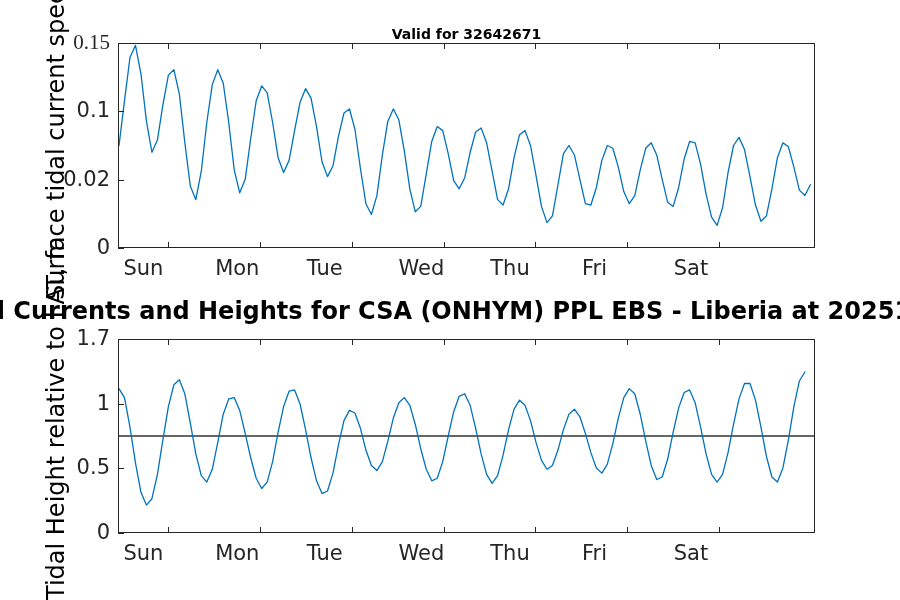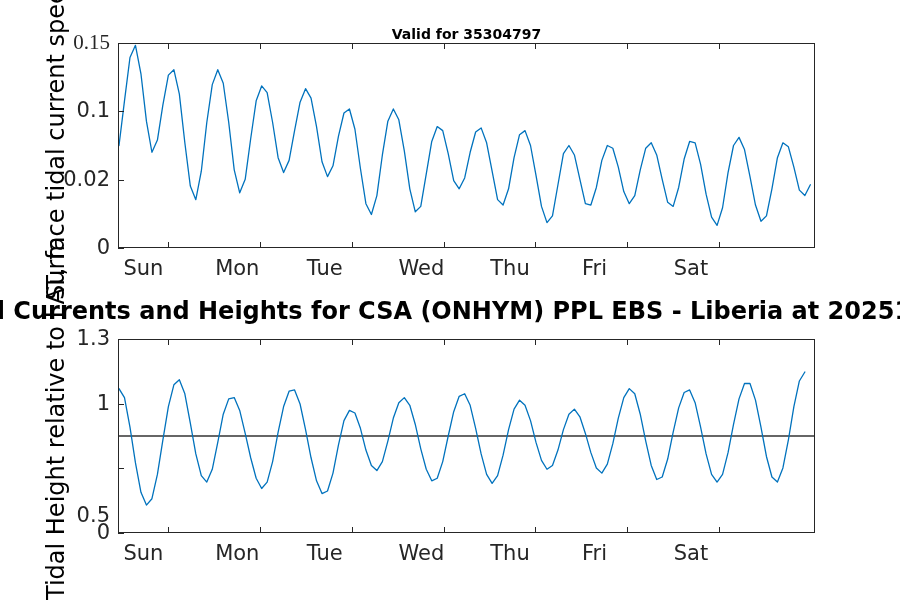--- a/index.html
+++ b/index.html
@@ -59,21 +59,21 @@
   #ylabel-bottom{
     left:44px;top:600px;
     transform:rotate(-90deg);
   }
 </style>
 </head>
 <body>
 
 <div class="fig">
 
-  <div id="subplot-title">Valid for 35304797</div>
+  <div id="subplot-title">Valid for 32642671</div>
 
   <div class="ylabel" id="ylabel-top">Surface tidal current speed, kn</div>
 
   <div class="axes" id="axes-top">
     <svg id="svg-top" viewBox="0 0 697 205" preserveAspectRatio="none">
       <polyline id="line-top" fill="none" stroke="#0072BD" stroke-width="1.3" stroke-linejoin="round" stroke-linecap="round" points="0.00,102.50 5.50,57.40 11.01,13.67 16.51,1.37 22.01,30.07 27.51,77.90 33.02,109.33 38.52,97.03 44.02,61.50 49.52,31.43 55.03,25.97 60.53,50.57 66.03,99.77 71.53,143.50 77.04,157.17 82.54,128.47 88.04,79.27 93.54,41.00 99.05,25.97 104.55,39.63 110.05,79.27 115.56,127.10 121.06,150.33 126.56,136.67 132.06,95.67 137.57,57.40 143.07,42.37 148.57,49.20 154.07,79.27 159.58,114.80 165.08,129.83 170.58,117.53 176.08,87.47 181.59,58.77 187.09,45.10 192.59,54.67 198.09,83.37 203.60,118.90 209.10,133.93 214.60,123.00 220.11,92.93 225.61,69.70 231.11,65.60 236.61,86.10 242.12,125.73 247.62,161.27 253.12,172.20 258.62,153.07 264.13,112.07 269.63,77.90 275.13,65.60 280.63,76.53 286.14,107.97 291.64,146.23 297.14,169.47 302.64,164.00 308.15,131.20 313.65,98.40 319.15,83.37 324.66,87.47 330.16,110.70 335.66,138.03 341.16,146.23 346.67,135.30 352.17,109.33 357.67,88.83 363.17,84.73 368.68,99.77 374.18,128.47 379.68,157.17 385.18,162.63 390.69,146.23 396.19,114.80 401.69,91.57 407.19,87.47 412.70,102.50 418.20,132.57 423.70,164.00 429.21,180.40 434.71,173.57 440.21,142.13 445.71,110.70 451.22,102.50 456.72,112.07 462.22,136.67 467.72,161.27 473.23,162.63 478.73,144.87 484.23,117.53 489.73,102.50 495.24,105.23 500.74,124.37 506.24,148.97 511.74,161.27 517.25,153.07 522.75,127.10 528.25,105.23 533.76,99.77 539.26,112.07 544.76,136.67 550.26,159.90 555.77,164.00 561.27,144.87 566.77,116.17 572.27,98.40 577.78,99.77 583.28,121.63 588.78,151.70 594.28,174.93 599.79,183.13 605.29,165.37 610.79,129.83 616.29,102.50 621.80,94.30 627.30,106.60 632.80,133.93 638.31,162.63 643.81,179.03 649.31,173.57 654.81,146.23 660.32,114.80 665.82,99.77 671.32,103.87 676.82,124.37 682.33,147.60 687.83,153.07 693.33,142.13 697.00,NaN"></polyline>
     </svg>
   </div>
 
   <div id="main-title">Tidal Currents and Heights for CSA (ONHYM) PPL EBS  - Liberia at 20251011</div>
@@ -113,25 +113,25 @@
       <div class="xtick" style="left: 490.283px; top: 258px; width: 90px;">Thu</div>
       <div class="tickmark tk-x" style="left: 626.993px; top: 242px;"></div>
       <div class="tickmark tk-x" style="left: 626.993px; top: 43px;"></div>
       <div class="xtick" style="left: 581.993px; top: 258px; width: 90px;">Fri</div>
       <div class="tickmark tk-x" style="left: 718.704px; top: 242px;"></div>
       <div class="tickmark tk-x" style="left: 718.704px; top: 43px;"></div>
       <div class="xtick" style="left: 673.704px; top: 258px; width: 90px;">Sat</div>
       <div class="tickmark tk-y" style="left: 118px; top: 533px;"></div>
       <div class="ytick" style="left: 0px; top: 522px; width: 110px;">0</div>
       <div class="tickmark tk-y" style="left: 118px; top: 468.333px;"></div>
-      <div class="ytick" style="left: 0px; top: 457.333px; width: 110px; margin-top: 48px;">0.5</div>
+      <div class="ytick" style="left: 0px; top: 457.333px; width: 110px;">0.5</div>
       <div class="tickmark tk-y" style="left: 118px; top: 403.667px;"></div>
       <div class="ytick" style="left: 0px; top: 392.667px; width: 110px;">1</div>
       <div class="tickmark tk-y" style="left: 118px; top: 339px;"></div>
-      <div class="ytick" style="left: 0px; top: 328px; width: 110px;">1.3</div>
+      <div class="ytick" style="left: 0px; top: 328px; width: 110px;">1.7</div>
       <div class="tickmark tk-x" style="left: 168.441px; top: 527px;"></div>
       <div class="tickmark tk-x" style="left: 168.441px; top: 339px;"></div>
       <div class="xtick" style="left: 123.441px; top: 543px; width: 90px;">Sun</div>
       <div class="tickmark tk-x" style="left: 260.151px; top: 527px;"></div>
       <div class="tickmark tk-x" style="left: 260.151px; top: 339px;"></div>
       <div class="xtick" style="left: 215.151px; top: 543px; width: 90px;">Mon</div>
       <div class="tickmark tk-x" style="left: 351.862px; top: 527px;"></div>
       <div class="tickmark tk-x" style="left: 351.862px; top: 339px;"></div>
       <div class="xtick" style="left: 306.862px; top: 543px; width: 90px;">Tue</div>
       <div class="tickmark tk-x" style="left: 443.572px; top: 527px;"></div>

